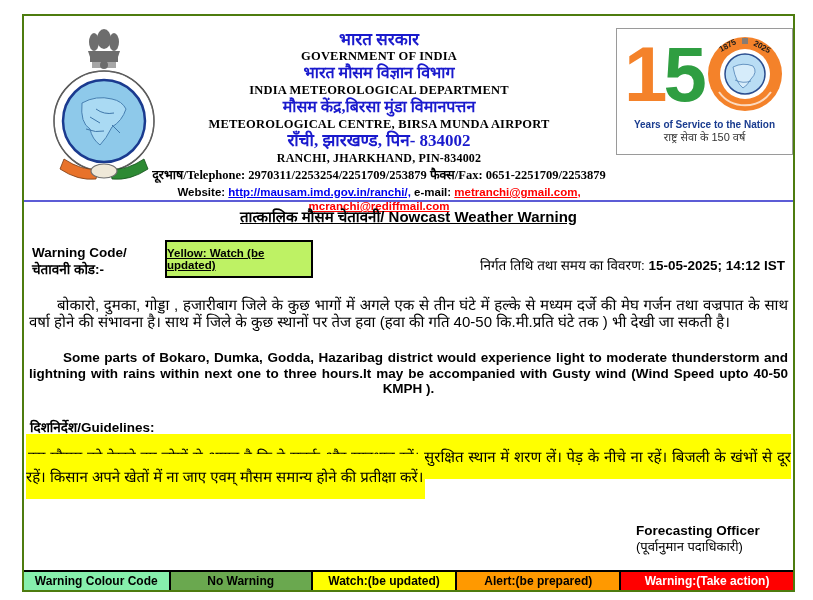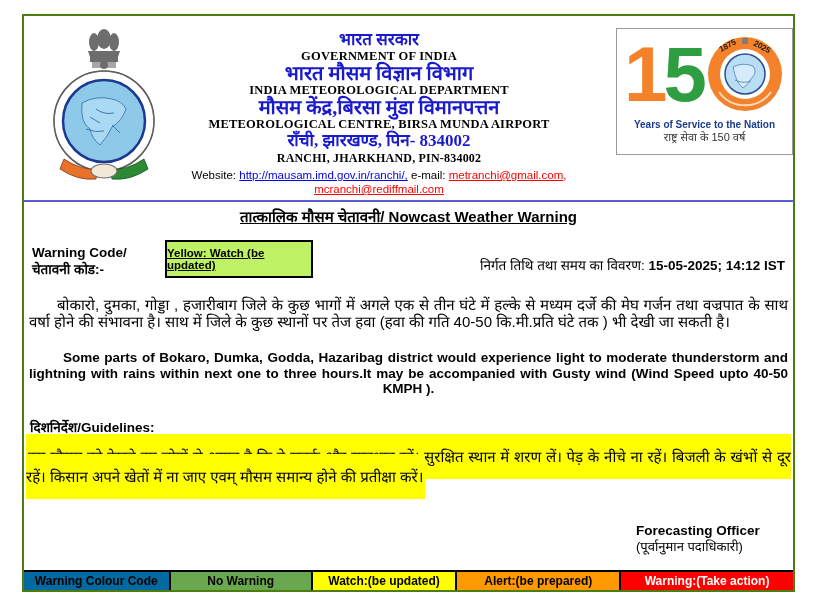--- a/index.html
+++ b/index.html
@@ -9,25 +9,25 @@
   .document {
     position:absolute; left:22px; top:14px; width:773px; height:578px;
     border:2px solid #4d7c0f; background:#fff;
   }
 
   
   .imd-logo { position:absolute; left:28px; top:8px; width:104px; height:158px; }
   .header-text { position:absolute; left:118px; top:14px; width:474px; text-align:center; }
   .h-hi { color:#1a1acd; font-family:"Liberation Serif", serif; font-weight:bold; }
   .h-hi-1 { font-size:17px; line-height:19px; }
-  .h-hi-2 { font-size:20px; line-height:20px; }
+  .h-hi-2 { font-size:16px; line-height:20px; }
   .h-en { font-family:"Liberation Serif", serif; font-weight:bold; font-size:12.5px; line-height:14px; letter-spacing:.2px; }
   .h-en-big { font-size:12px; line-height:16px; }
   .h-phone { font-family:"Liberation Serif", serif; font-weight:bold; font-size:12.5px; line-height:15px; margin-top:2px; }
-  .h-web { font-size:11.5px; font-weight:normal; line-height:14px; margin-top:2px; }
+  .h-web { font-size:11.5px; font-weight:bold; line-height:14px; margin-top:2px; }
   .h-web a { text-decoration:underline; }
   .link-blue { color:#0000ee; }
   .link-red { color:#ff0000; }
 
   .logo150-box {
     position:absolute; left:592px; top:12px; width:177px; height:127px;
     border:1px solid #9a9a9a; background:#fff;
     display:flex; flex-direction:column; align-items:center; justify-content:flex-start;
   }
   .logo150-digits { display:flex; align-items:center; height:86px; margin-top:2px; }
@@ -81,21 +81,21 @@
   
   .colour-bar {
     position:absolute; left:0; right:0; bottom:0; height:20px;
     display:flex; border-top:2px solid #000; font-weight:bold; font-size:12px;
   }
   .cc-cell {
     display:flex; align-items:center; justify-content:center;
     border-left:2px solid #000; white-space:nowrap; overflow:hidden;
   }
   .cc-cell:first-child { border-left:none; }
-  .cc-0 { width:18.8%; background:#0369a1; color:#000; }
+  .cc-0 { width:18.8%; background:#86efac; color:#000; }
   .cc-1 { width:18.5%; background:#6aa84f; color:#000000; }
   .cc-2 { width:18.8%; background:#ffff00; color:#000; }
   .cc-3 { width:21.3%; background:#ff9900; color:#000; }
   .cc-4 { width:22.6%; background:#ff0000; color:#ffffff; }
 </style>
 </head>
 <body>
 
 <div class="document">
 
@@ -125,20 +125,21 @@
 
   <div class="header-text">
     <div class="h-hi h-hi-1">भारत सरकार</div>
     <div class="h-en">GOVERNMENT OF INDIA</div>
     <div class="h-hi h-hi-2">भारत मौसम विज्ञान विभाग</div>
     <div class="h-en">INDIA METEOROLOGICAL DEPARTMENT</div>
     <div class="h-hi h-hi-2">मौसम केंद्र,बिरसा मुंडा विमानपत्तन</div>
     <div class="h-en">METEOROLOGICAL CENTRE, BIRSA MUNDA AIRPORT</div>
     <div class="h-hi h-hi-1">राँची, झारखण्ड, पिन- 834002</div>
     <div class="h-en h-en-big">RANCHI, JHARKHAND, PIN-834002</div>
+    <div class="h-phone">दूरभाष/Telephone: 2970311/2253254/2251709/253879   फैक्स/Fax: 0651-2251709/2253879</div>
     <div class="h-web">
       <span>Website:</span>
       <a class="link-blue" href="#">http://mausam.imd.gov.in/ranchi/,</a>
       <span>e-mail:</span>
       <a class="link-red" href="#">metranchi@gmail.com</a><span class="link-red">,</span>
       <a class="link-red" href="#">mcranchi@rediffmail.com</a>
     </div>
   </div>
 
   <div class="logo150-box">

